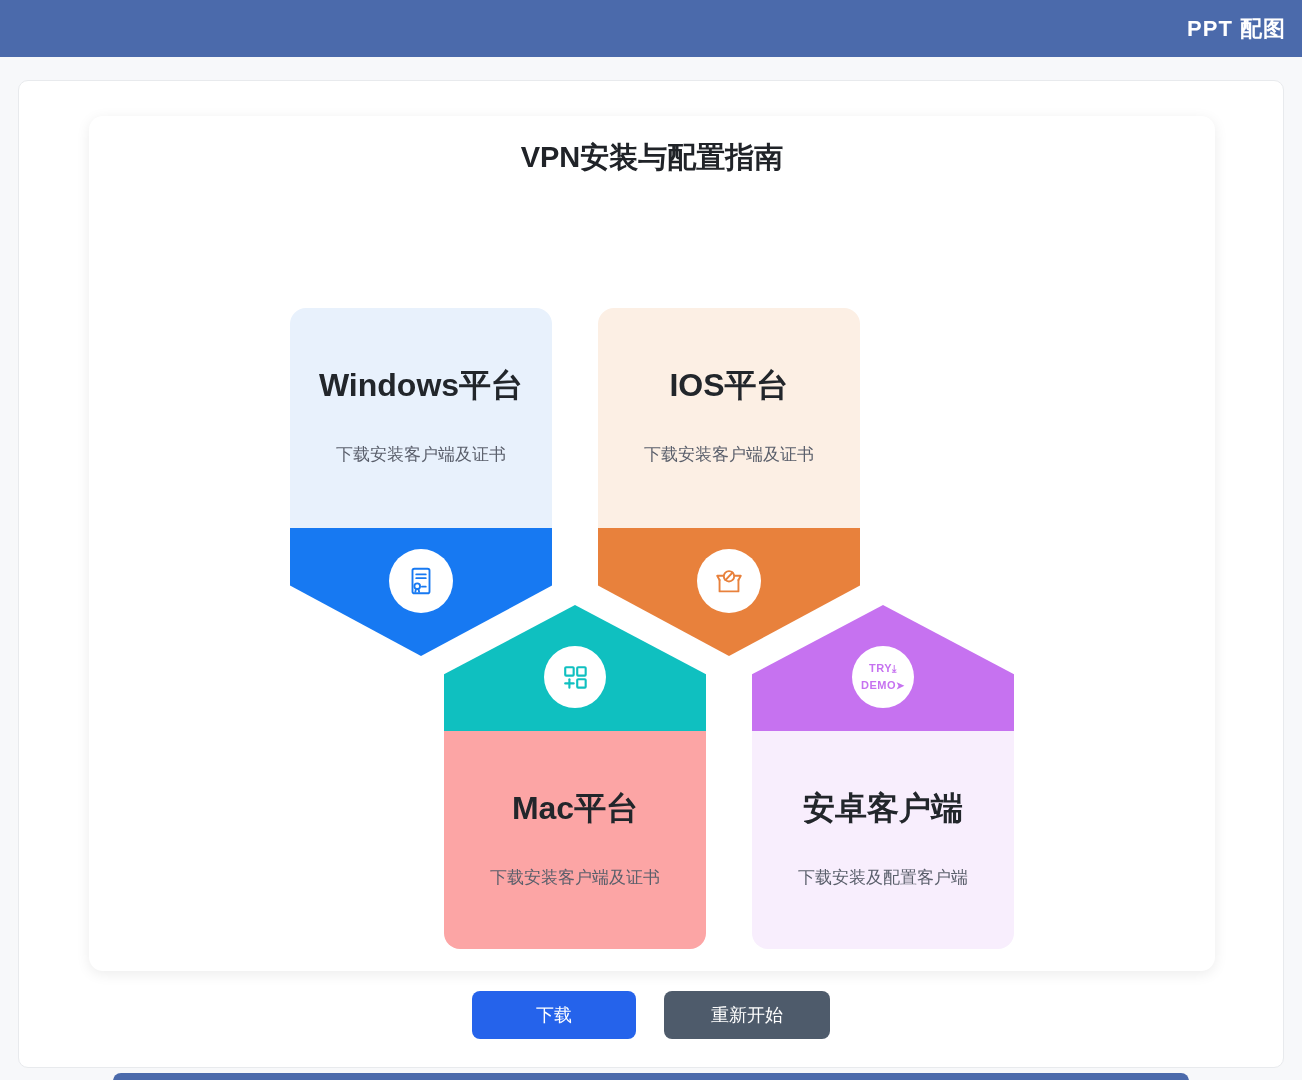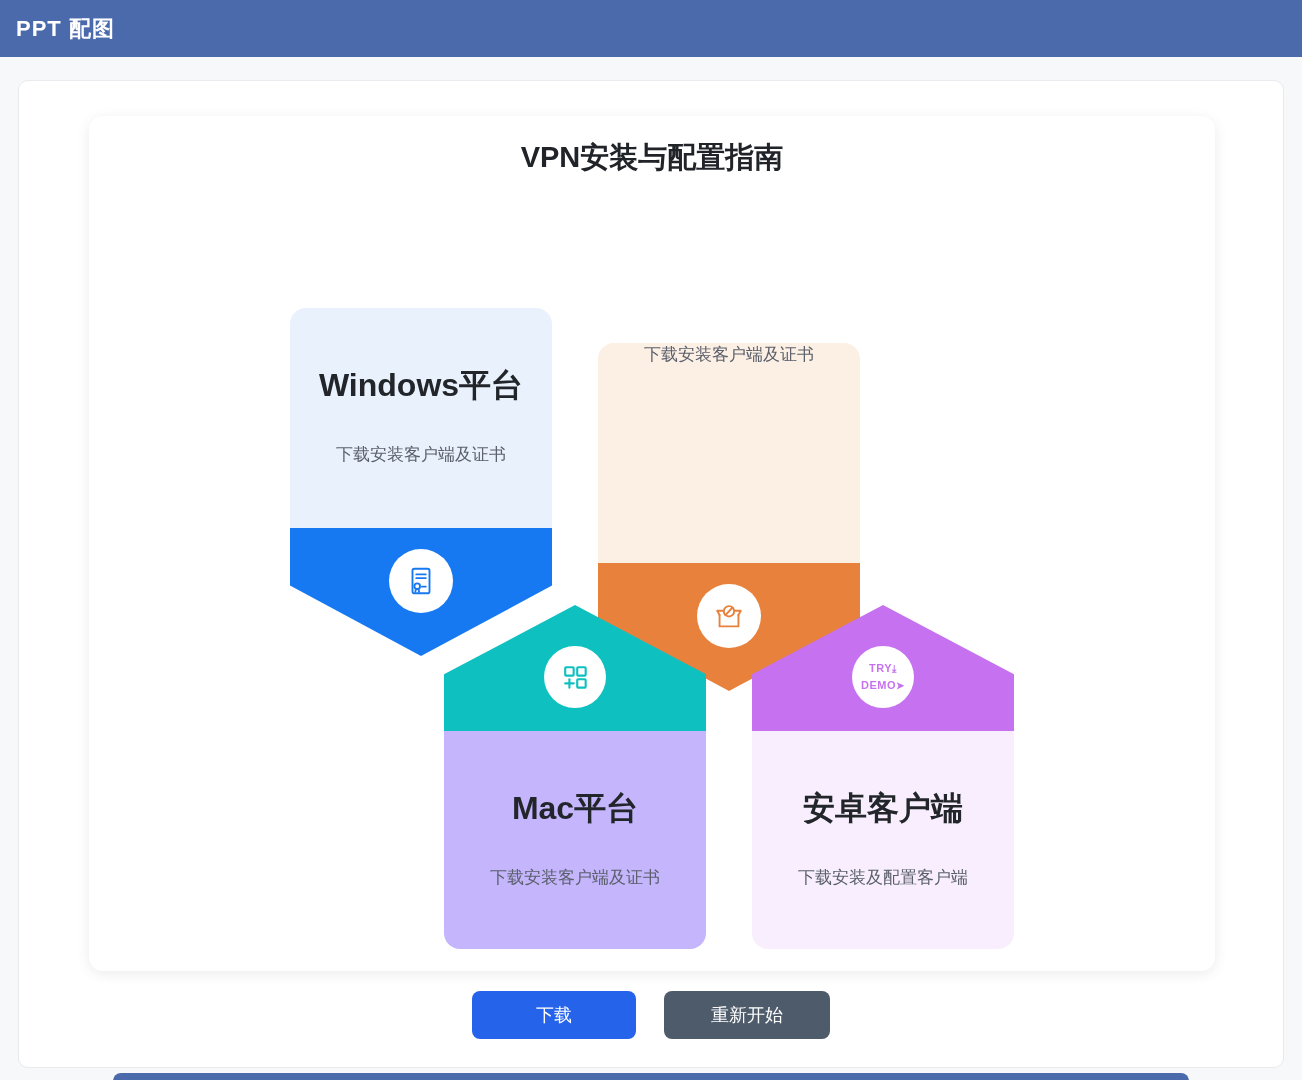--- a/index.html
+++ b/index.html
@@ -1,20 +1,20 @@
 <!DOCTYPE html>
 <html><head>
 <meta charset="utf-8">
 <style>
   * { margin:0; padding:0; box-sizing:border-box; }
   html,body { width:1302px; height:1080px; overflow:hidden; background:#f7f8fa;
               font-family:"Liberation Sans", sans-serif; }
 
   
-  .header { height:57px; display:flex; align-items:center; 
+  .header { height:57px; display:flex; align-items:center; justify-content:flex-end;
             padding:0 16px; }
   .header-title { color:#ffffff; font-size:22px; font-weight:bold; letter-spacing:1px; }
 
   
   .page { padding:23px 18px 0 18px; position:relative; }
   .panel { background:#ffffff; border:1px solid #e8eaed; border-radius:10px;
            height:988px; position:relative; }
   .card { position:absolute; left:70px; top:35px; width:1126px; height:855px;
           background:#ffffff; border-radius:14px;
           box-shadow:0 3px 14px rgba(0,0,0,0.08); }
@@ -86,20 +86,21 @@
               <circle cx="14" cy="23.5" r="3"></circle>
               <line x1="12.7" y1="26.5" x2="12" y2="29.5"></line>
               <line x1="15.3" y1="26.5" x2="16" y2="29.5"></line>
             </svg>
           </div>
         </div>
       </div>
 
       <div class="plat" style="left:509px; top:192px;">
         <div class="plat-body body-top" style="background: rgb(252, 239, 228);">
+          <div class="plat-title">IOS平台</div>
           <div class="plat-sub">下载安装客户端及证书</div>
         </div>
         <div class="arrow arrow-down" style="background: rgb(232, 129, 60);">
           <div class="icon-circle" style="color: rgb(232, 129, 60);">
             <svg width="34" height="34" viewBox="0 0 36 36" fill="none" stroke="currentColor" stroke-width="2" stroke-linecap="round" stroke-linejoin="round">
               <path d="M8 17 L8 29 L28 29 L28 17"></path>
               <path d="M8 17 L5.5 12.5 L12 12.5"></path>
               <path d="M28 17 L30.5 12.5 L24 12.5"></path>
               <circle cx="18" cy="13" r="5.5"></circle>
               <line x1="14.2" y1="17" x2="21.8" y2="9"></line>
@@ -113,21 +114,21 @@
           <div class="icon-circle" style="color: rgb(15, 192, 192);">
             <svg width="32" height="32" viewBox="0 0 36 36" fill="none" stroke="currentColor" stroke-width="2.4" stroke-linecap="round">
               <rect x="7" y="7" width="9.5" height="9.5" rx="1"></rect>
               <rect x="20.5" y="7" width="9.5" height="9.5" rx="1"></rect>
               <rect x="20.5" y="20.5" width="9.5" height="9.5" rx="1"></rect>
               <line x1="11.7" y1="20.5" x2="11.7" y2="30"></line>
               <line x1="7" y1="25.2" x2="16.5" y2="25.2"></line>
             </svg>
           </div>
         </div>
-        <div class="plat-body body-bottom" style="background: #c4b5fd;">
+        <div class="plat-body body-bottom" style="background: #fca5a5;">
           <div class="plat-title">Mac平台</div>
           <div class="plat-sub">下载安装客户端及证书</div>
         </div>
       </div>
 
       <div class="plat" style="left:663px; top:489px;">
         <div class="arrow arrow-up" style="background: rgb(198, 114, 240);">
           <div class="icon-circle" style="color: rgb(198, 114, 240);">
             <div class="trydemo">
               <span>TRY</span><span class="glyph">⤓</span><br>

